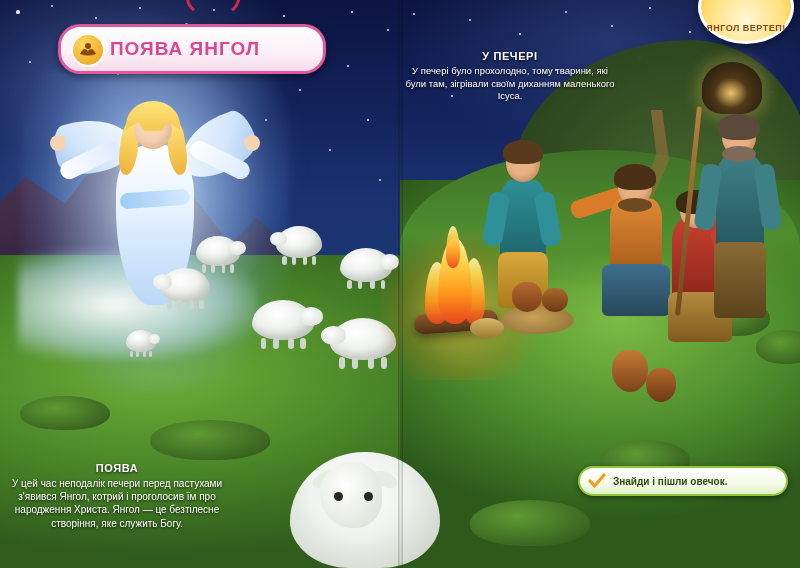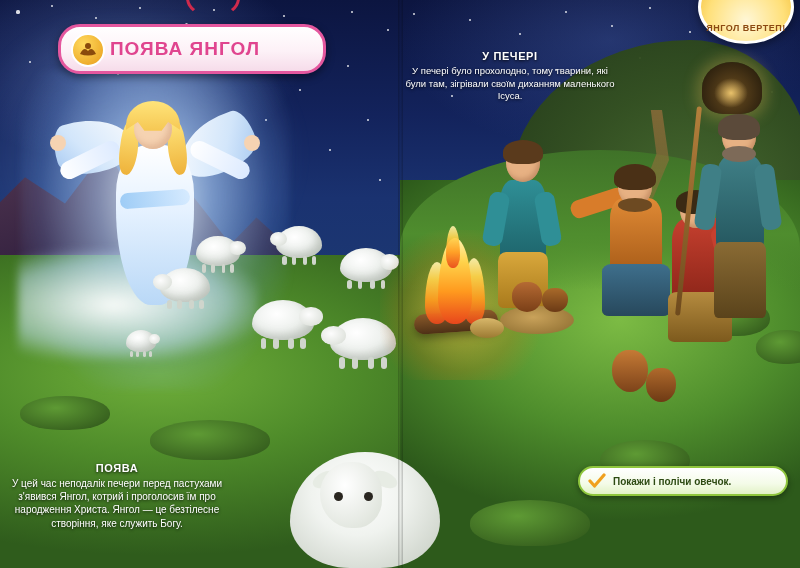--- a/index.html
+++ b/index.html
@@ -651,16 +651,16 @@
     <div class="cap-title">ПОЯВА</div>
     <div class="cap-body">У цей час неподалік печери перед пастухами з'явився Янгол, котрий і проголосив їм про народження Христа. Янгол — це безтілесне створіння, яке служить Богу.</div>
   </div>
 
   <div class="task task1">
     <span class="check">
       <svg width="18" height="18" viewBox="0 0 18 18" aria-hidden="true">
         <path d="M2 9 L6.5 14 L16 3" stroke="#f0a01e" stroke-width="3.2" fill="none" stroke-linecap="round" stroke-linejoin="round"></path>
       </svg>
     </span>
-    <span class="label">Покажи і полічи овечок.</span>
+    <span class="label">Знайди і пішли овечок.</span>
   </div>
 
 </div>
 
 </body></html>

